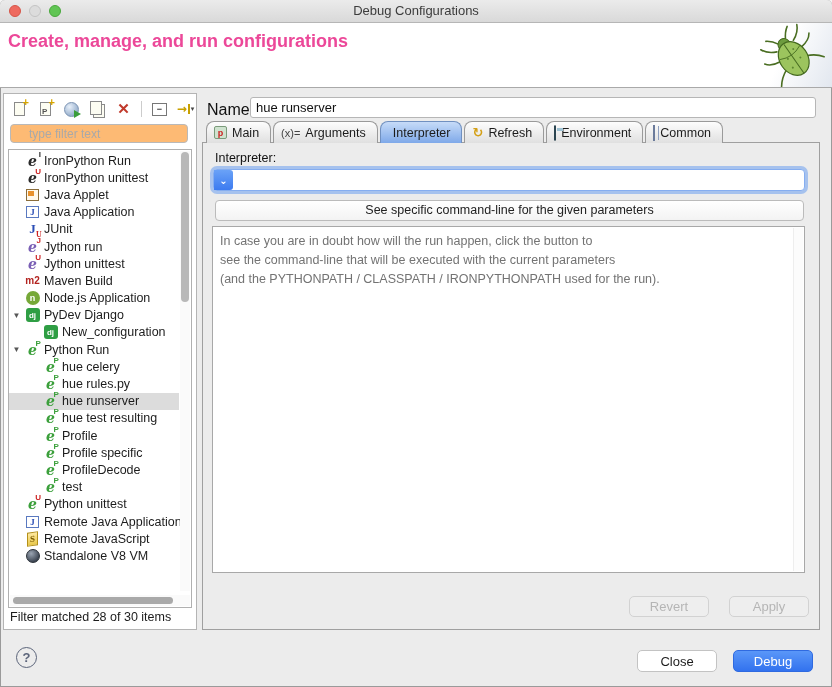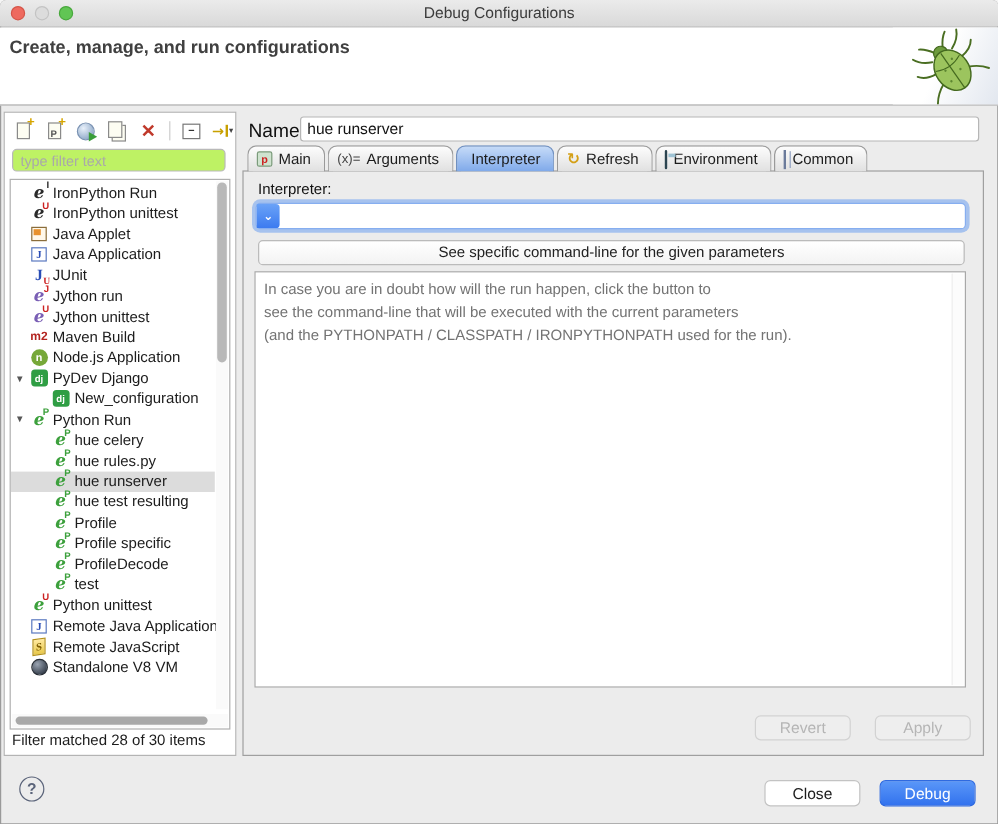--- a/index.html
+++ b/index.html
@@ -8,39 +8,39 @@
   
   #titlebar{position:absolute;left:0;top:0;width:832px;height:22px;
             background:linear-gradient(#ebebeb,#d9d9d9);border-bottom:1px solid #b6b6b6;}
   .tl{position:absolute;top:5px;width:12px;height:12px;border-radius:50%;}
   .tl.close{left:9px;background:#ee6a5f;border:1px solid #d55548;box-sizing:border-box;}
   .tl.min{left:29px;background:#dcdcdc;border:1px solid #c3c3c3;box-sizing:border-box;}
   .tl.zoom{left:49px;background:#61c554;border:1px solid #48a83c;box-sizing:border-box;}
   #win-title{position:absolute;left:0;right:0;top:3px;text-align:center;font-size:13px;color:#3c3c3c;}
   
   #header{position:absolute;left:0;top:23px;width:832px;height:65px;background:#ffffff;border-bottom:1px solid #a9a9a9;box-sizing:border-box;}
-  #header-title{position:absolute;left:8px;top:8px;font-size:15px;font-weight:bold;color:#404040;}
+  #header-title{position:absolute;left:8px;top:8px;font-size:18px;font-weight:bold;color:#ec4899;}
   #bug-box{position:absolute;right:0;top:0;width:88px;height:64px;background:linear-gradient(115deg,#ffffff 45%,#e2e7ef);}
   
   #left-panel{position:absolute;left:3px;top:93px;width:194px;height:537px;background:#fff;border:1px solid #b4b4b4;box-sizing:border-box;}
   #lp-toolbar{position:absolute;left:4px;top:3px;height:24px;display:flex;align-items:center;gap:3px;}
   .tb{width:23px;height:20px;display:flex;align-items:center;justify-content:center;position:relative;cursor:default;}
   .tb-sep{width:1px;height:16px;background:#ccc;margin:0 3px;}
   .pg{width:11px;height:14px;background:#fdfdf2;border:1px solid #8a8a8a;position:relative;box-sizing:border-box;}
   .pg.plus::after{content:"+";position:absolute;top:-7px;right:-5px;color:#d6a500;font:bold 11px "Liberation Sans",sans-serif;}
   .pg.proto::before{content:"P";position:absolute;bottom:-1px;left:1px;font:bold 8px "Liberation Sans",sans-serif;color:#555;}
   .exp{width:13px;height:13px;border-radius:50%;background:radial-gradient(circle at 35% 30%,#e8f0fa,#8fa9c8 80%);border:1px solid #7b93b3;position:relative;}
   .exp::after{content:"";position:absolute;right:-3px;bottom:-2px;border-left:7px solid #3a9d3a;border-top:4px solid transparent;border-bottom:4px solid transparent;}
   .dup{width:10px;height:12px;background:#fdfdf2;border:1px solid #8a8a8a;box-shadow:3px 3px 0 -1px #fdfdf2,3px 3px 0 0 #8a8a8a;margin-right:3px;margin-bottom:3px;}
   .del{color:#c0392b;font:bold 15px "Liberation Sans",sans-serif;}
   .col{width:13px;height:11px;border:1px solid #777;background:#fff;font:bold 9px "Liberation Sans",sans-serif;color:#333;display:flex;align-items:center;justify-content:center;}
   .flt{color:#c8a000;font:bold 12px "DejaVu Sans",sans-serif;border-right:2px solid #c8a000;padding-right:1px;line-height:10px;}
   .caret{color:#444;font-size:7px;margin-left:1px;}
   #filter-input{position:absolute;left:6px;top:30px;width:178px;height:19px;border:1px solid #b9b9b9;border-radius:4px;box-sizing:border-box;
-                font:12px "Liberation Sans",sans-serif;color:#333;padding:0 6px;outline:none;background:#bef264;}
+                font:12px "Liberation Sans",sans-serif;color:#333;padding:0 18px;outline:none;background:#fdba74;}
   #filter-input::placeholder{color:#a9a9a9;}
   #tree-box{position:absolute;left:4px;top:55px;width:184px;height:459px;border:1px solid #b0b0b0;box-sizing:border-box;background:#fff;overflow:hidden;}
   #tree-rows{position:absolute;left:0;top:2px;right:12px;}
   .row{height:17.2px;display:flex;align-items:center;font-size:12.5px;color:#1c1c1c;white-space:nowrap;}
   .row.sel{background:#dcdcdc;}
   .tw{width:15px;text-align:center;font-size:8px;color:#565656;flex:none;}
   .ici{width:17px;height:16px;flex:none;display:flex;align-items:center;justify-content:center;position:relative;}
   .lbl{padding-left:3px;}
   
   .snake{font:italic bold 14px "DejaVu Serif",serif;position:relative;line-height:14px;}

